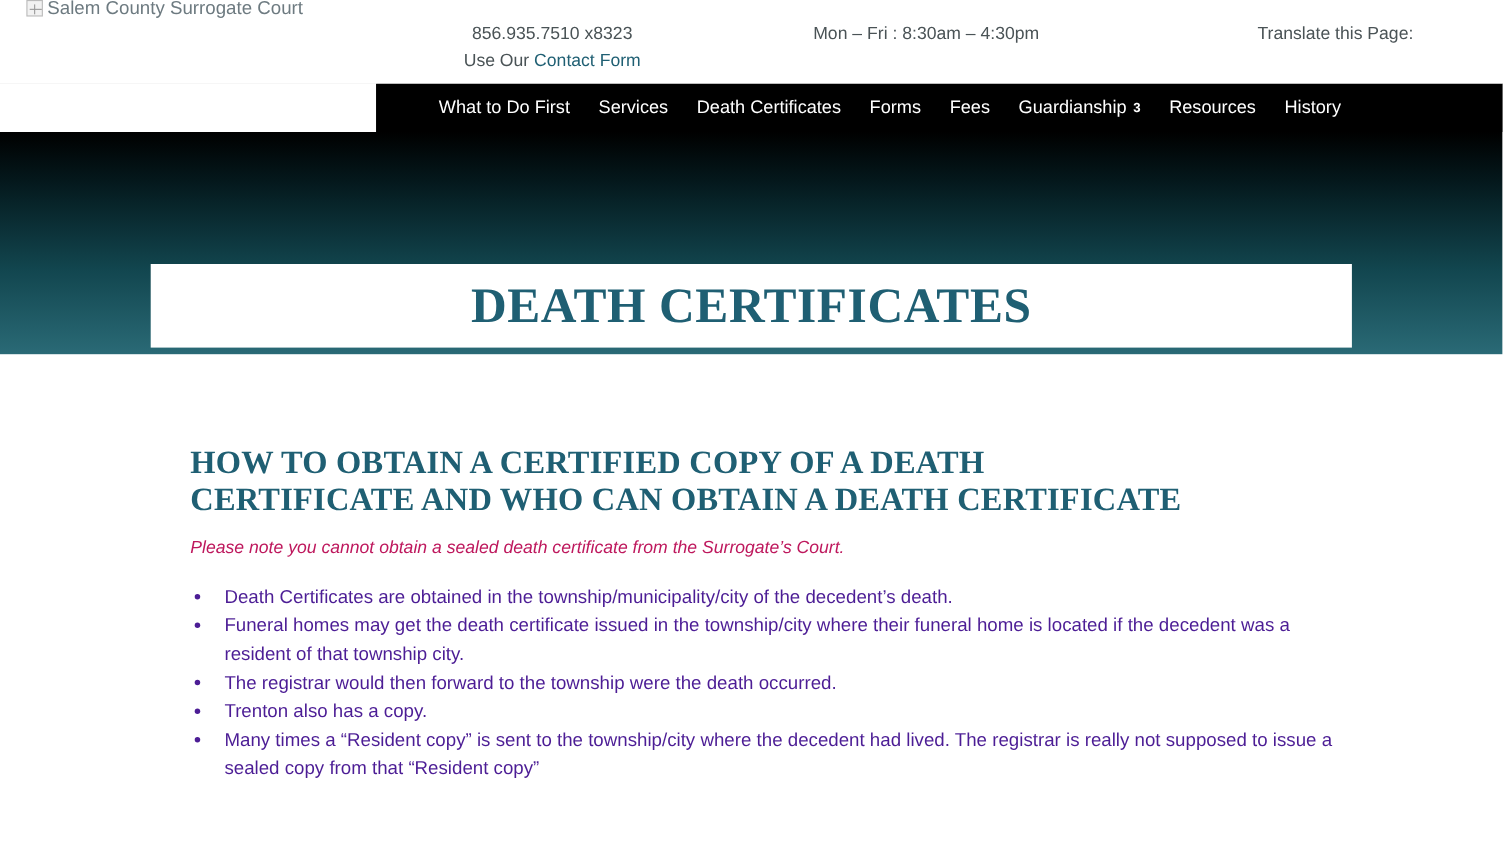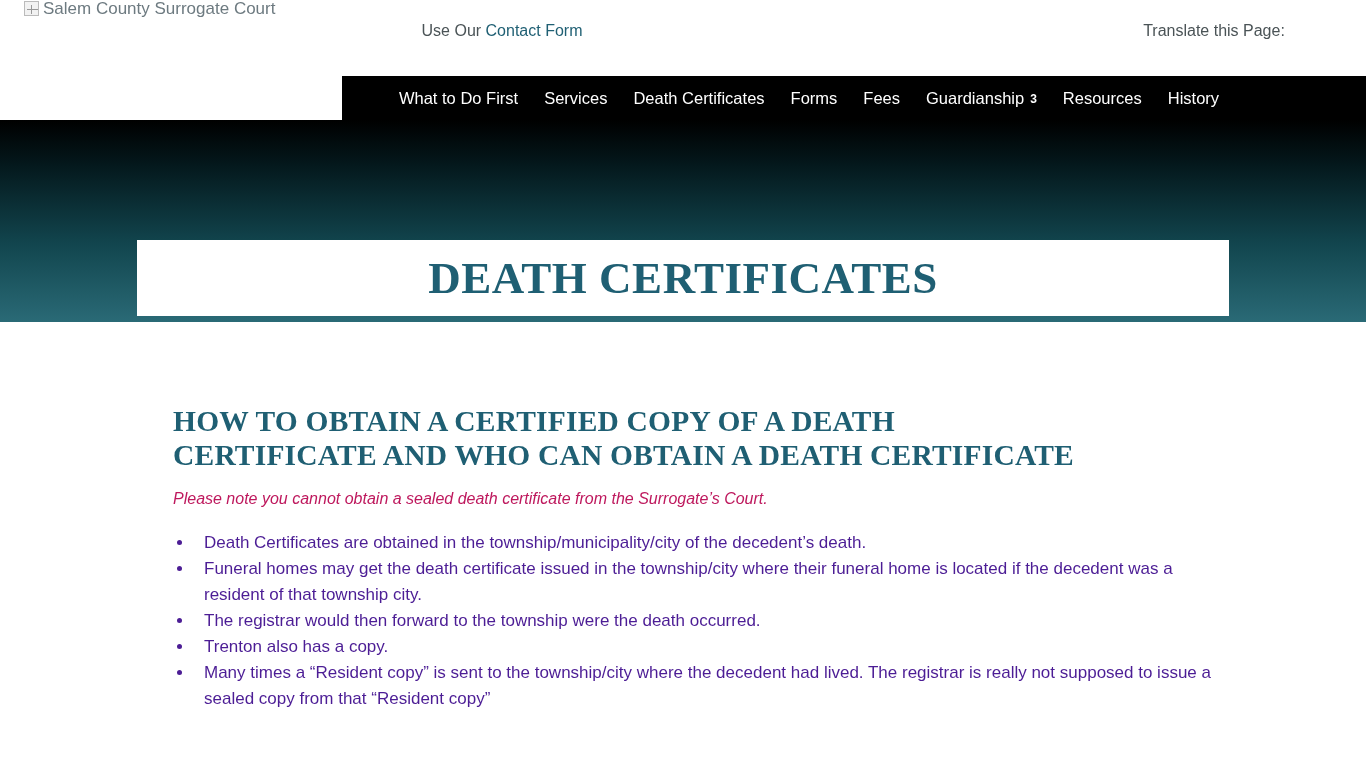--- a/index.html
+++ b/index.html
@@ -189,26 +189,28 @@
 
 <div class="topbar">
 
   <div class="logo-block">
     <span class="logo-alt"><span class="broken"></span><span>Salem County Surrogate Court</span></span>
   </div>
 
   <div class="info-cols">
 
     <div class="info-col phone">
+      <div>856.935.7510 x8323</div>
       <div>
         <span>Use Our </span><a href="#" class="bold-link">Contact Form</a>
       </div>
     </div>
 
     <div class="info-col hours">
+      <div>Mon – Fri : 8:30am – 4:30pm</div>
     </div>
 
     <div class="info-col translate">
       <div>Translate this Page:</div>
     </div>
 
   </div>
 </div>
 
 <div class="navwrap">

